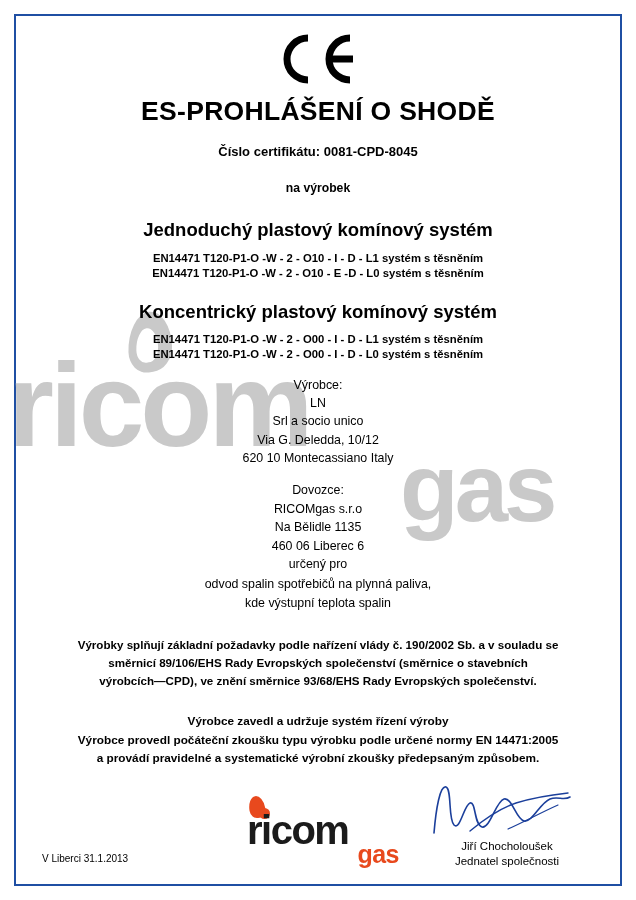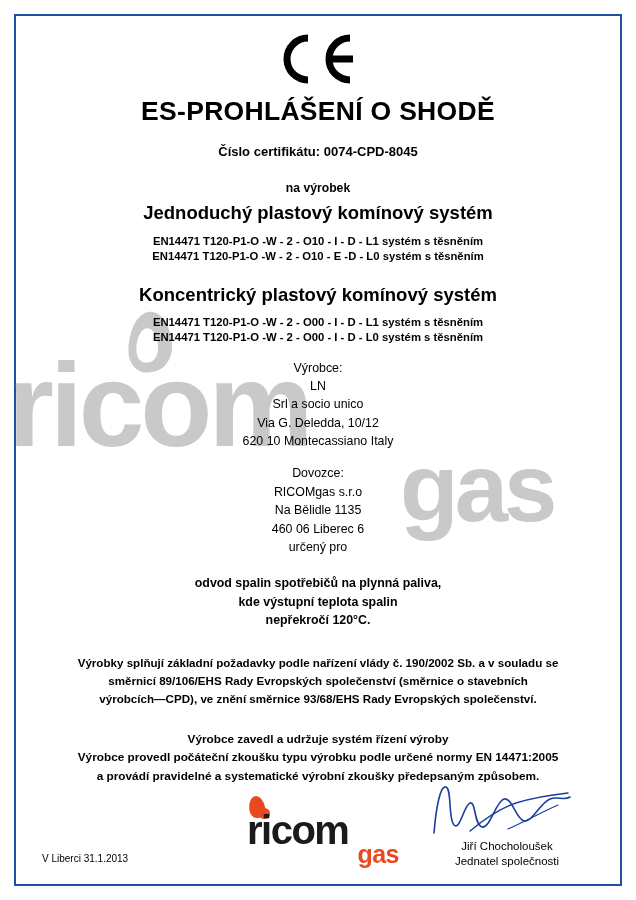--- a/index.html
+++ b/index.html
@@ -118,21 +118,21 @@
     margin-top: 17px;
   }
   .for-product {
     font-size: 12.2px;
     font-weight: bold;
     margin-top: 22px;
   }
   .product-heading {
     font-size: 18.5px;
     font-weight: bold;
-    margin-top: 7px;
+    margin-top: 24px;
   }
   .product-heading.second {
     margin-top: 20px;
   }
   .norm-line {
     font-size: 11.3px;
     font-weight: bold;
     line-height: 1.32;
   }
   .norm-block {
@@ -144,23 +144,23 @@
   .addr-block {
     font-size: 12.4px;
     line-height: 1.48;
     margin-top: 14px;
   }
   .addr-block.dovozce {
     margin-top: 14px;
   }
   .usage-block {
     font-size: 12.4px;
-    font-weight: bold;
+    font-weight: normal;
     line-height: 1.5;
-    margin-top: 18px;
+    margin-top: 2px;
   }
   .compliance-block {
     font-size: 11.6px;
     font-weight: bold;
     line-height: 1.55;
     margin-top: 24px;
   }
   .production-block {
     font-size: 11.8px;
     font-weight: bold;
@@ -263,21 +263,21 @@
       <svg width="92" height="58" viewBox="0 0 92 58" aria-hidden="true">
         <path d="M36 8 A21 21 0 1 0 36 50" fill="none" stroke="#000" stroke-width="7"></path>
         <path d="M78 8 A21 21 0 1 0 78 50" fill="none" stroke="#000" stroke-width="7"></path>
         <rect x="57" y="25.5" width="24" height="7" fill="#000"></rect>
       </svg>
     </div>
 
     <h1 class="title">ES-PROHLÁŠENÍ O SHODĚ</h1>
 
 
-    <div class="cert-number">Číslo certifikátu: 0074-CPD-8045</div>
+    <div class="cert-number">Číslo certifikátu: 0081-CPD-8045</div>
 
     <div class="for-product">na výrobek</div>
 
     <div class="product-heading">Jednoduchý plastový komínový systém</div>
     <div class="norm-block">
       <div class="norm-line">EN14471  T120-P1-O -W - 2 - O10 - I - D - L1 systém s těsněním</div>
       <div class="norm-line">EN14471  T120-P1-O -W - 2 - O10 - E -D - L0 systém s těsněním</div>
     </div>
 
     <div class="product-heading second">Koncentrický plastový  komínový systém</div>
@@ -298,21 +298,20 @@
       <div>Dovozce:</div>
       <div>RICOMgas s.r.o</div>
       <div>Na Bělidle 1135</div>
       <div>460 06 Liberec 6</div>
       <div>určený pro</div>
     </div>
 
     <div class="usage-block">
       <div>odvod spalin spotřebičů na plynná paliva,</div>
       <div>kde výstupní teplota spalin</div>
-      <div>nepřekročí 120°C.</div>
     </div>
 
     <div class="compliance-block">
       <div>Výrobky splňují základní požadavky podle nařízení vlády č. 190/2002 Sb. a v souladu se</div>
       <div>směrnicí 89/106/EHS Rady Evropských společenství (směrnice o stavebních</div>
       <div>výrobcích—CPD), ve znění směrnice 93/68/EHS Rady Evropských společenství.</div>
     </div>
 
     <div class="production-block">
       <div>Výrobce  zavedl a udržuje systém řízení výroby</div>

